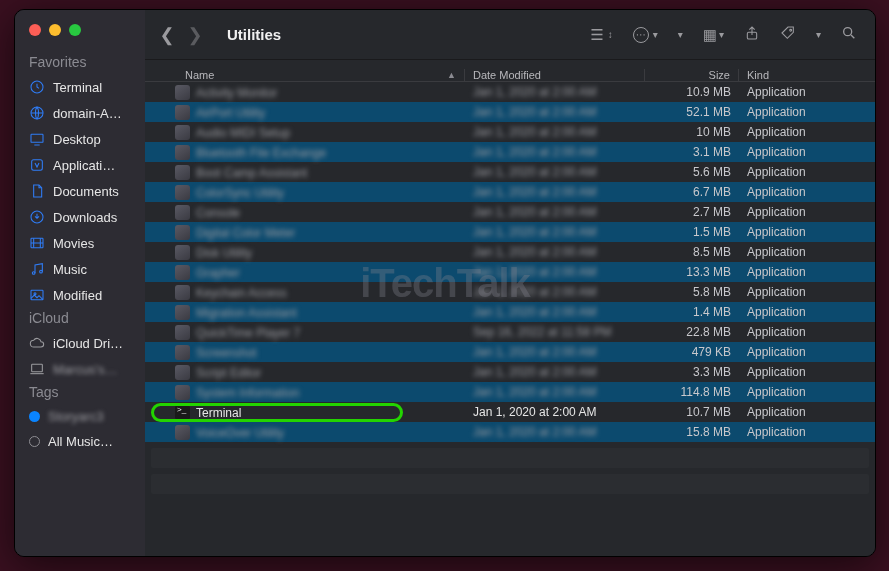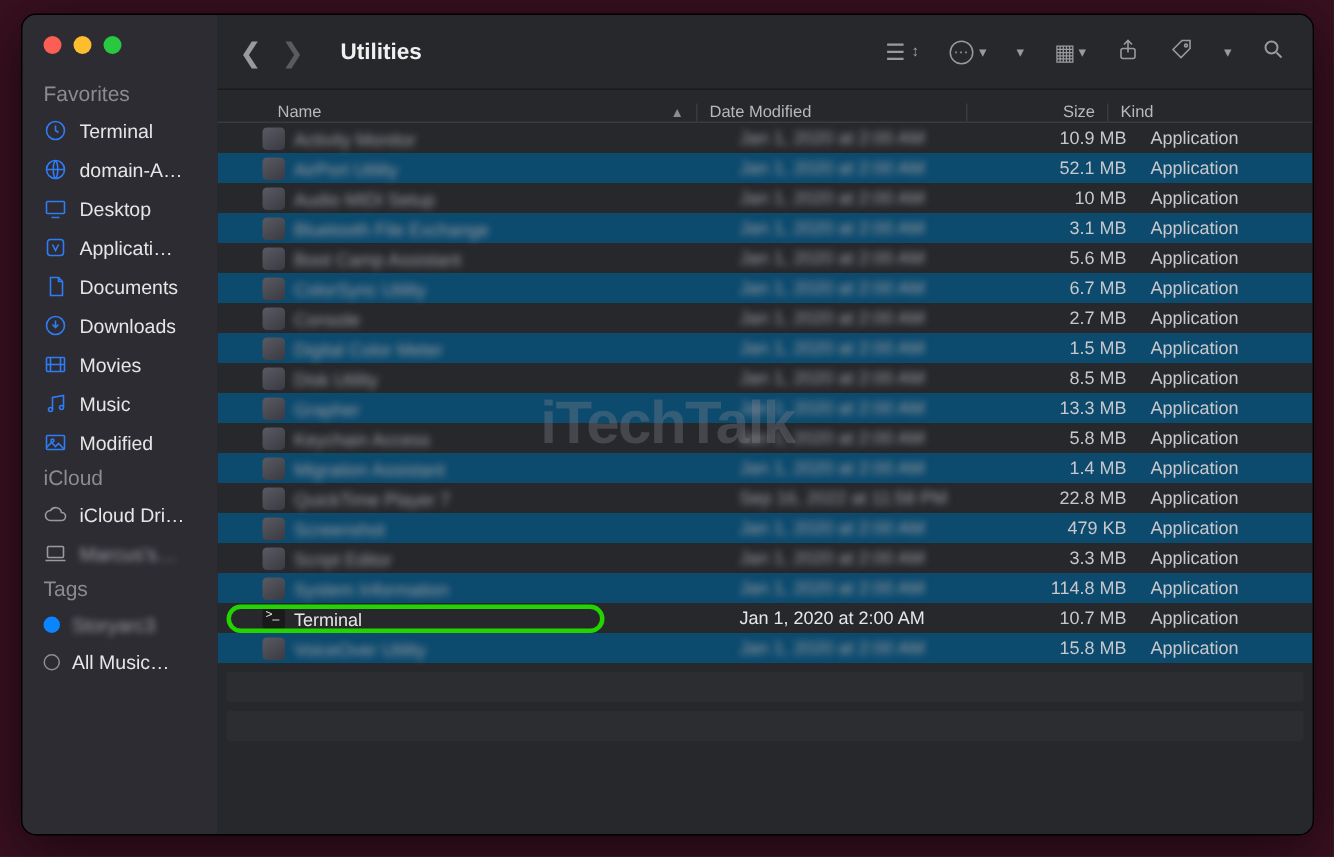--- a/index.html
+++ b/index.html
@@ -137,21 +137,21 @@
   .app-icon {
     width: 15px; height: 15px; border-radius: 3px;
     background: linear-gradient(145deg,#5a5a64,#3a3a42);
     flex: 0 0 15px;
   }
   .blur-name {
     display:inline-block;
     filter: blur(2.5px);
     color:#9b9ba0;
   }
-  .cell-date { width: 180px; padding-left: 8px; margin-left: 20px; }
+  .cell-date { width: 180px; padding-left: 8px; }
   .cell-date .blur-name { filter: blur(2.5px); }
   .cell-size { width: 94px; text-align: right; padding-right: 8px; color:#c8c8cc; }
   .cell-kind { flex: 1; padding-left: 8px; color:#c8c8cc; }
 
   .row.highlight .cell-name {
     position: relative;
   }
   .highlight-ring {
     position: absolute;
     left: 6px; right: 62px; top: -2px; bottom: -2px;

